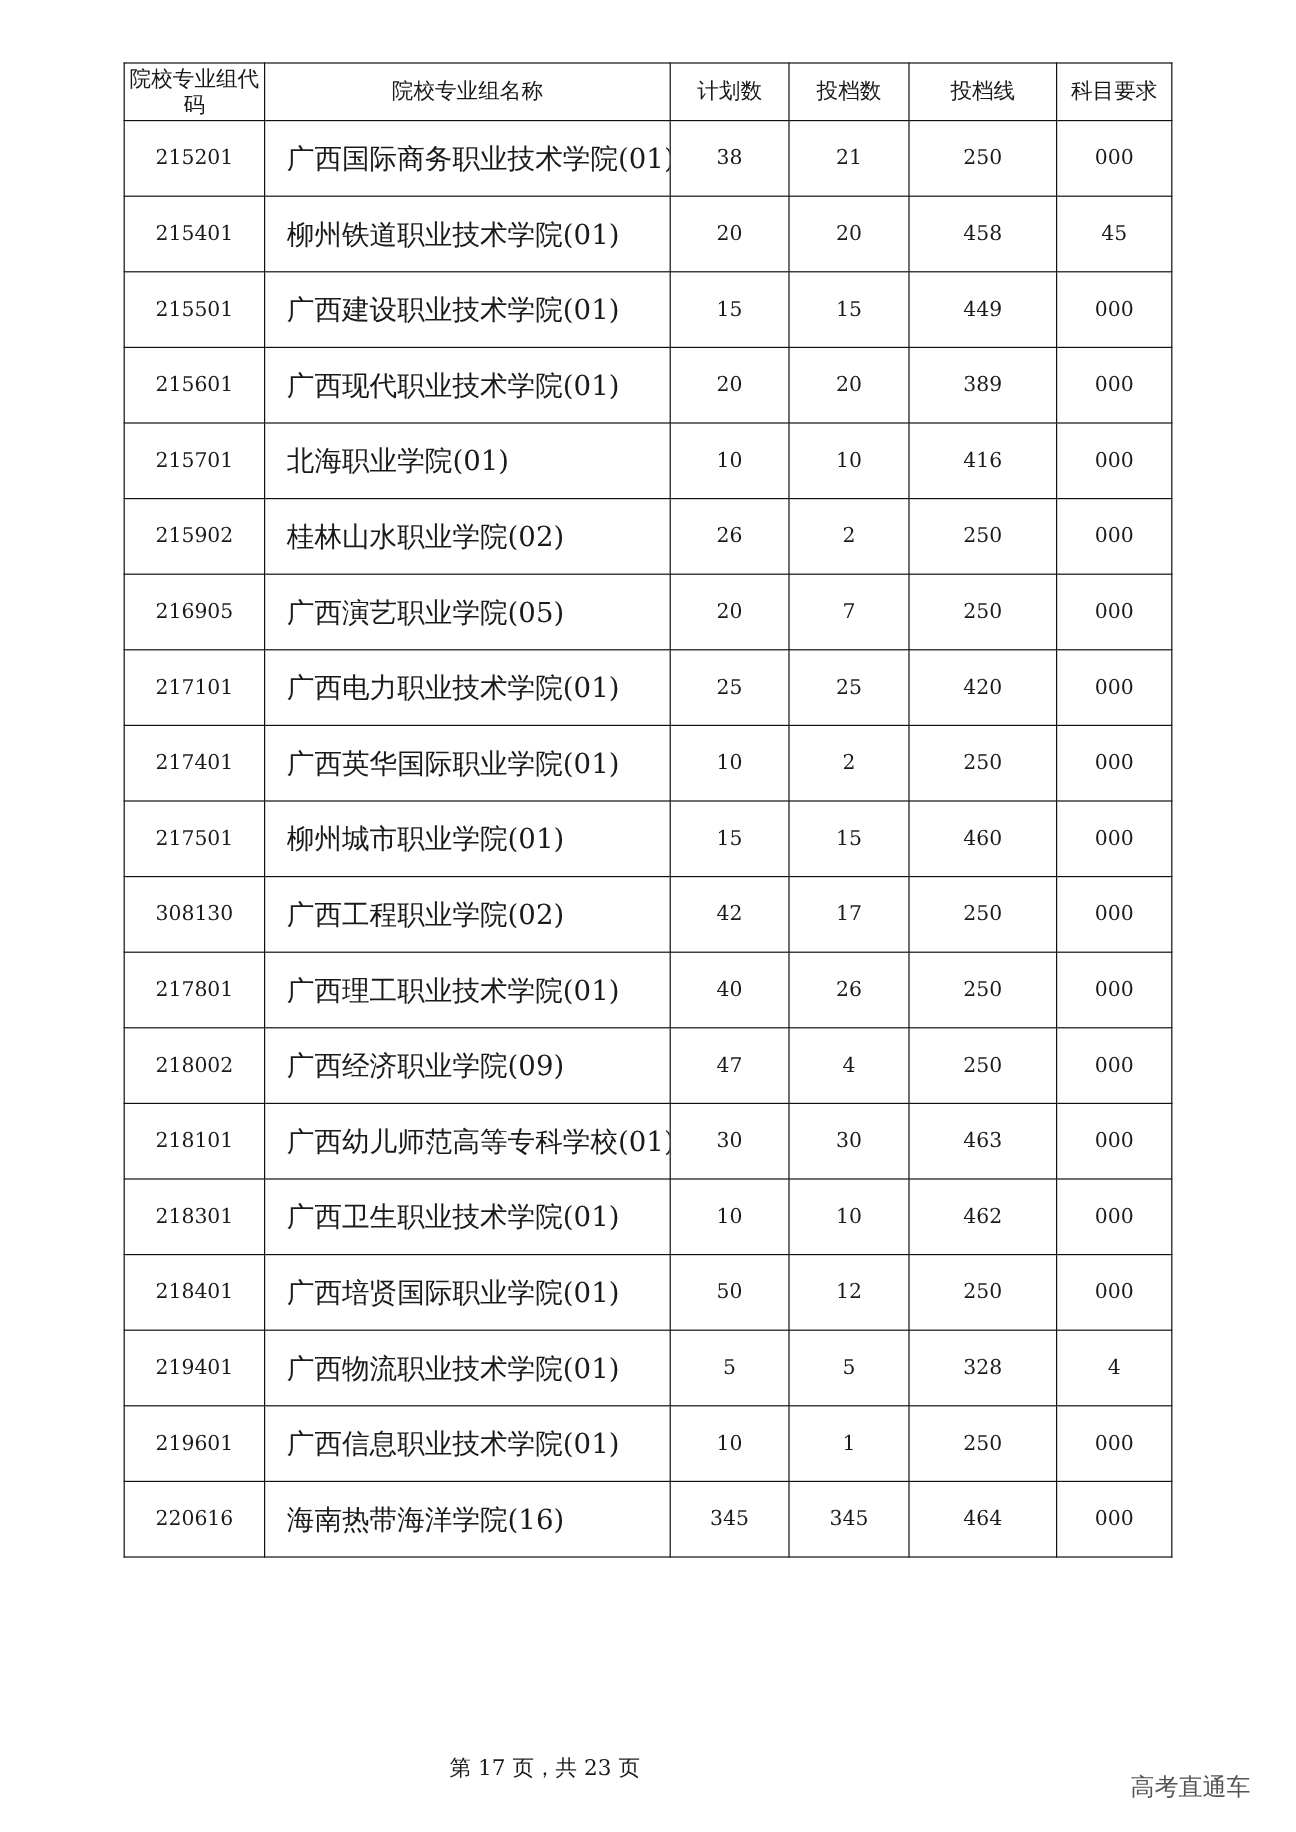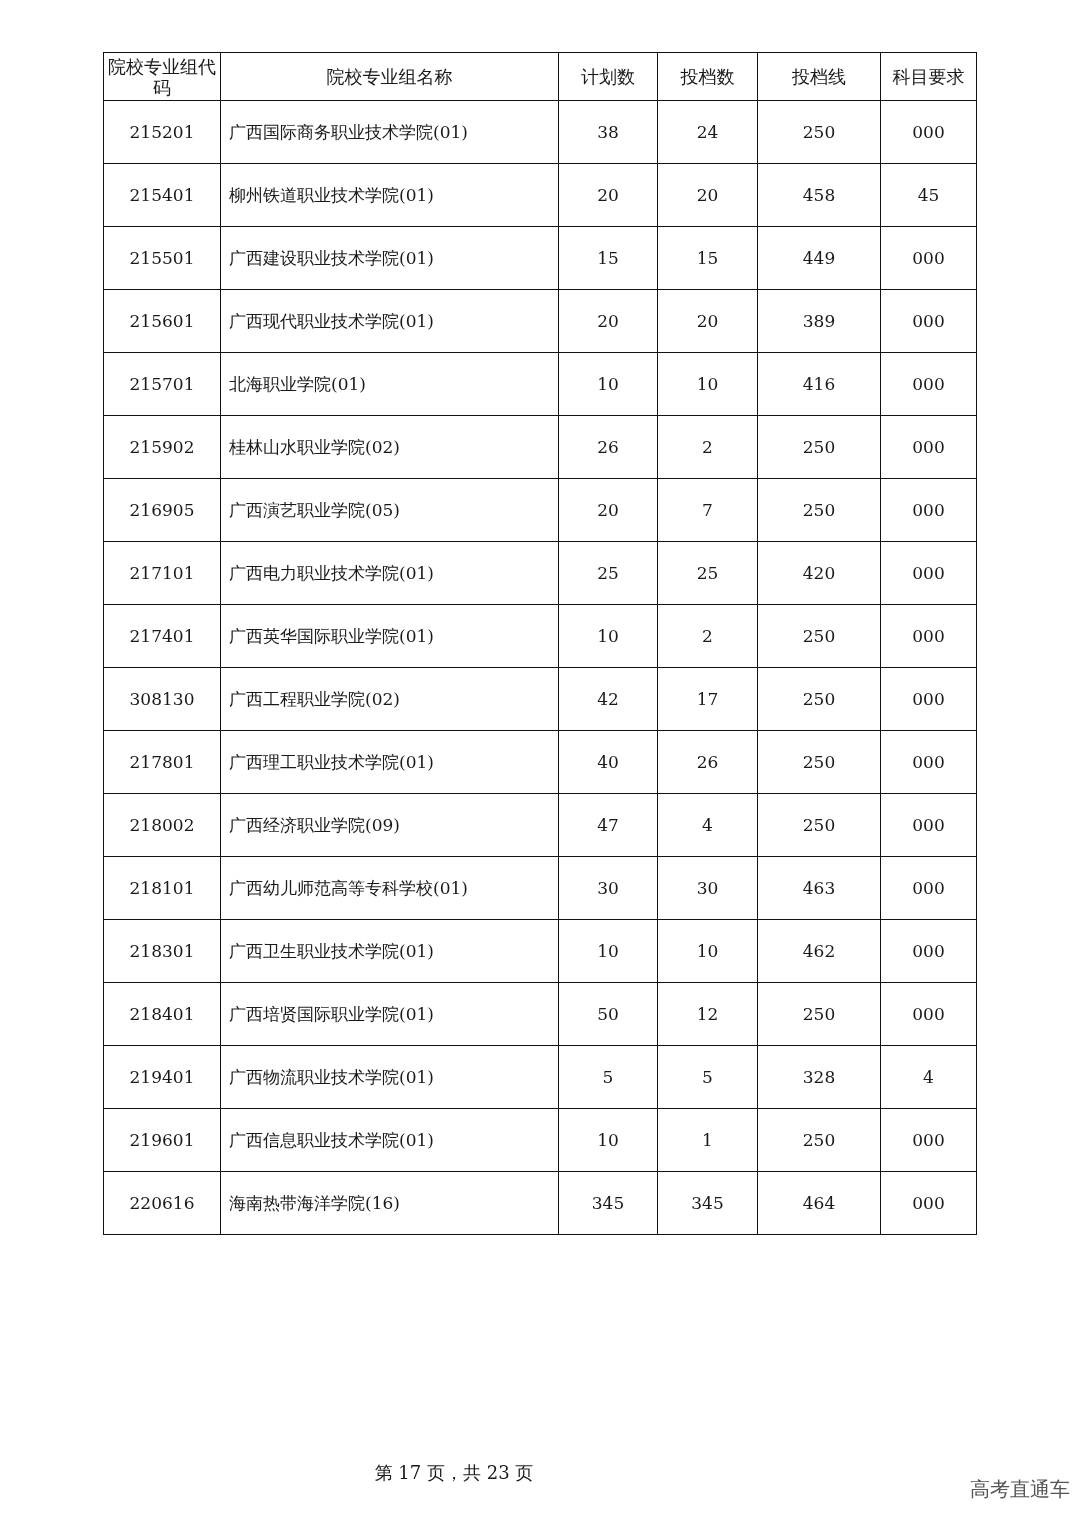--- a/index.html
+++ b/index.html
@@ -5,25 +5,25 @@
   html, body { margin: 0; padding: 0; background: #ffffff; }
   body { width: 1080px; height: 1527px; position: relative; overflow: hidden;
          font-family: "DejaVu Serif", "Liberation Serif", serif; color: #1a1a1a; }
   .doc-table { position: absolute; left: 103px; top: 52px; border-collapse: collapse;
                table-layout: fixed; width: 873px; }
   .doc-table th, .doc-table td { border: 1.6px solid #111; text-align: center; vertical-align: middle;
                padding: 0; font-weight: normal; overflow: hidden; white-space: nowrap; }
   .doc-table th { height: 47px; font-size: 18px; line-height: 21px; }
   .doc-table th.wrap { white-space: normal; margin-top: 17px; }
   .doc-table td { height: 62px; font-size: 17px; }
-  .doc-table td.name { text-align: left; padding-left: 8px; font-size: 17px; }
+  .doc-table td.name { text-align: left; padding-left: 18px; font-size: 23px; }
   .footer { position: absolute; top: 1461px; left: 0; width: 908px; text-align: center;
             font-size: 18px; }
   .footer span { display: inline-block; }
-  .watermark { position: absolute; top: 1476px; left: 970px; font-size: 20px; color: #555;
+  .watermark { position: absolute; top: 1476px; left: 942px; font-size: 20px; color: #555;
                font-family: "DejaVu Sans", "Liberation Sans", sans-serif; }
 </style>
 </head>
 <body>
 
 <table class="doc-table">
   <colgroup>
     <col style="width:117px">
       <col style="width:338px">
       <col style="width:99px">
@@ -39,21 +39,21 @@
       <th>投档数</th>
       <th>投档线</th>
       <th>科目要求</th>
     </tr>
   </thead>
   <tbody id="rows">
       <tr>
         <td>215201</td>
         <td class="name">广西国际商务职业技术学院(01)</td>
         <td>38</td>
-        <td>24</td>
+        <td>21</td>
         <td>250</td>
         <td>000</td>
       </tr>
       <tr>
         <td>215401</td>
         <td class="name">柳州铁道职业技术学院(01)</td>
         <td>20</td>
         <td>20</td>
         <td>458</td>
         <td>45</td>
@@ -105,20 +105,28 @@
         <td>25</td>
         <td>420</td>
         <td>000</td>
       </tr>
       <tr>
         <td>217401</td>
         <td class="name">广西英华国际职业学院(01)</td>
         <td>10</td>
         <td>2</td>
         <td>250</td>
+        <td>000</td>
+      </tr>
+      <tr>
+        <td>217501</td>
+        <td class="name">柳州城市职业学院(01)</td>
+        <td>15</td>
+        <td>15</td>
+        <td>460</td>
         <td>000</td>
       </tr>
       <tr>
         <td>308130</td>
         <td class="name">广西工程职业学院(02)</td>
         <td>42</td>
         <td>17</td>
         <td>250</td>
         <td>000</td>
       </tr>

